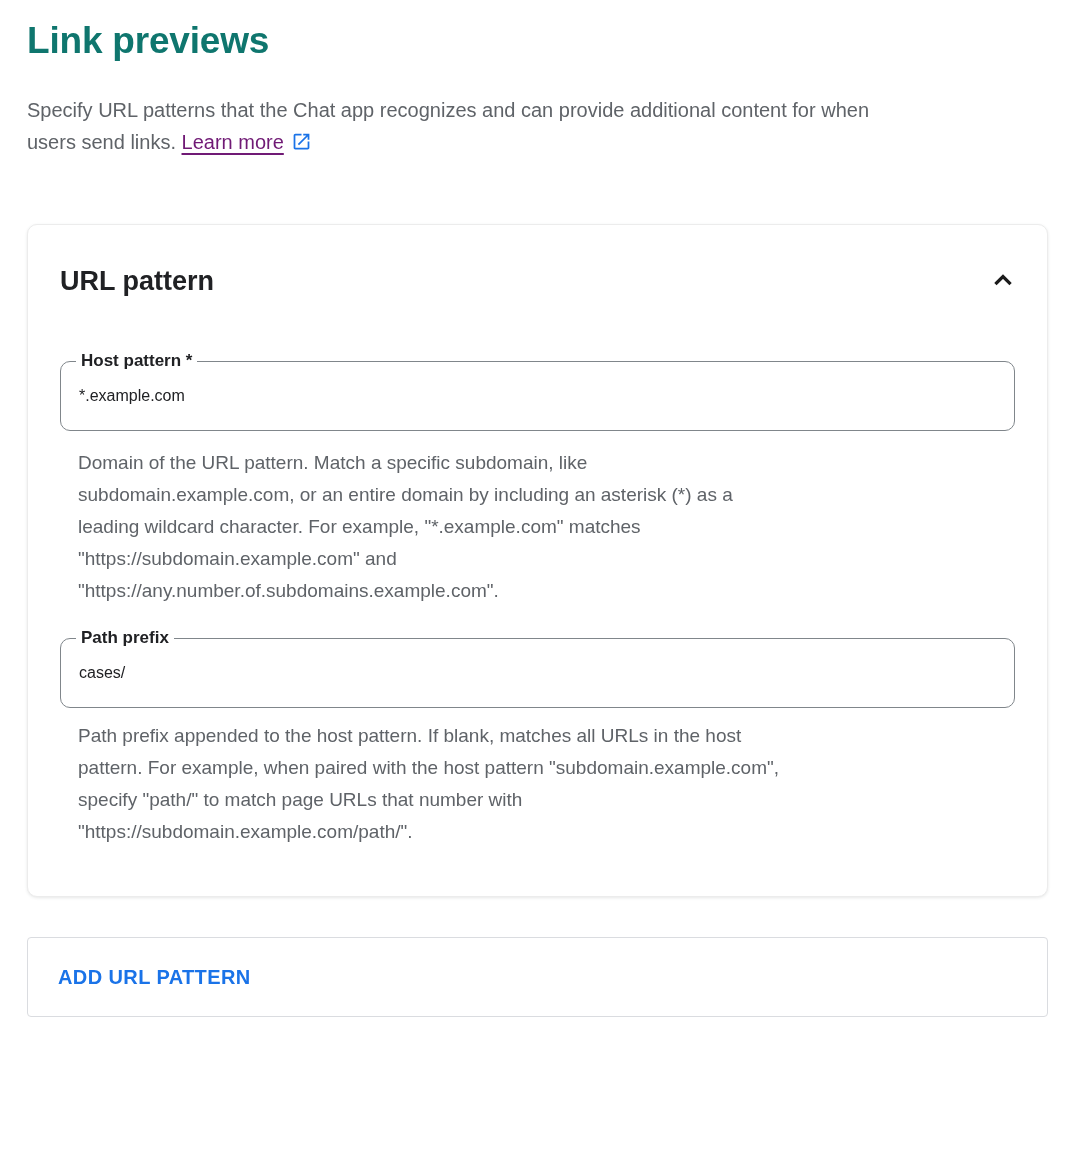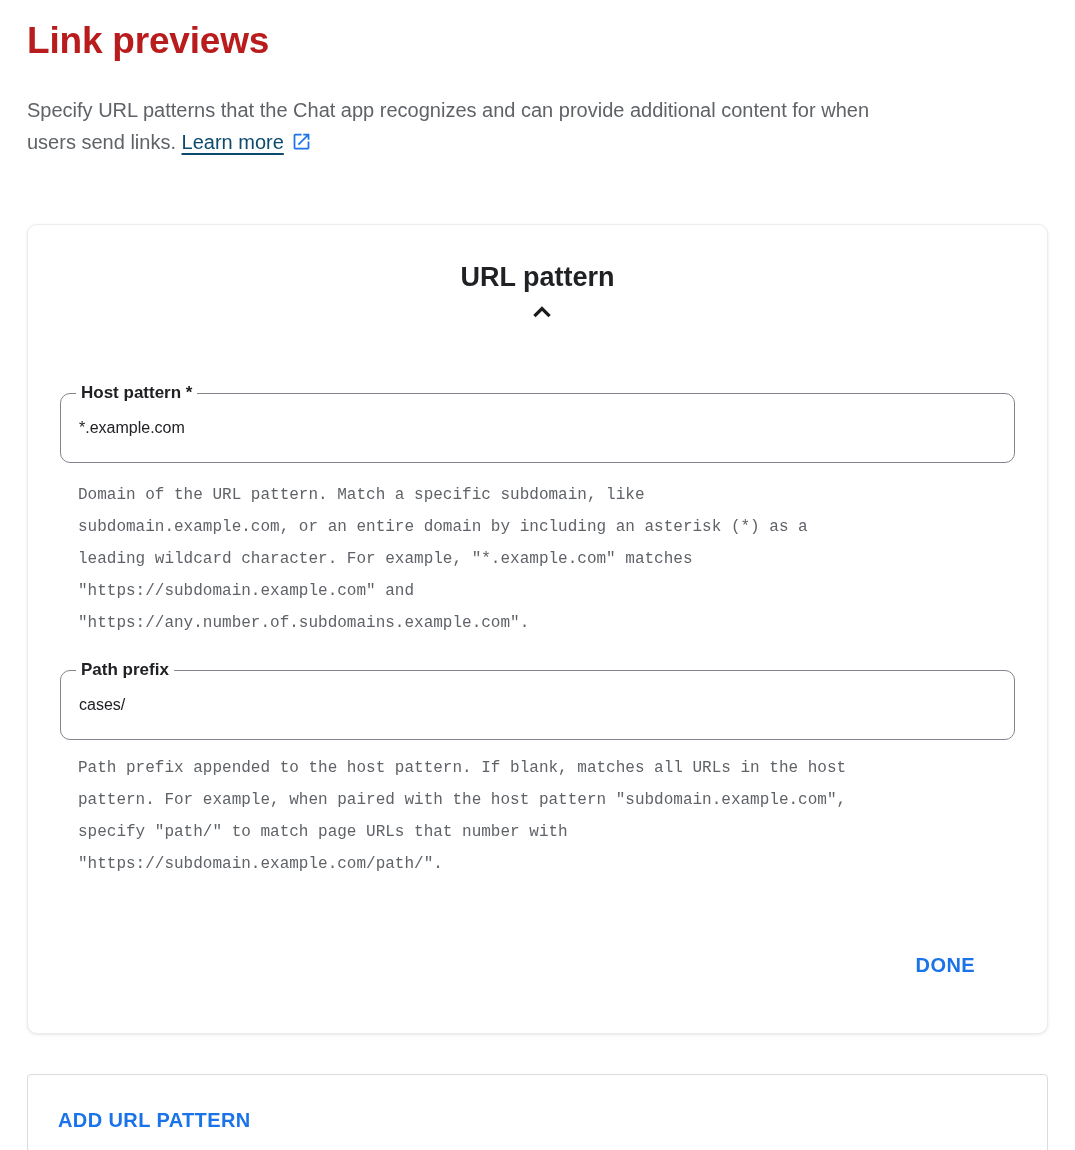--- a/index.html
+++ b/index.html
@@ -14,31 +14,31 @@
     overflow: hidden;
   }
   .content {
     padding: 0 27px;
   }
   .page-title {
     margin-top: 20px;
     font-size: 37px;
     font-weight: 700;
     letter-spacing: -0.2px;
-    color: #b91c1c;
+    color: #0f766e;
   }
   .page-description {
     margin-top: 32px;
     font-size: 20px;
     line-height: 32px;
     color: #5f6368;
   }
   .pre-line { white-space: pre-line; }
   .learn-more {
-    color: #0c4a6e;
+    color: #701a75;
     text-decoration: underline;
     text-underline-offset: 4px;
     text-decoration-thickness: 1.5px;
     cursor: pointer;
   }
   .ext-icon {
     display: inline-block;
     vertical-align: -3px;
     margin-left: 7px;
   }
@@ -49,21 +49,20 @@
     border: 1px solid #ececec;
     border-radius: 10px;
     box-shadow: 0 1px 3px rgba(60,64,67,0.12);
     background: #fff;
     padding: 36px 32px 48px 32px;
   }
   .card-header {
     display: flex;
     align-items: center;
     justify-content: space-between;
-    flex-direction: column;
   }
   .card-title {
     font-size: 27px;
     line-height: 32px;
     font-weight: 700;
     color: #202124;
   }
   .icon-button {
     width: 40px;
     height: 40px;
@@ -107,24 +106,23 @@
     outline: none;
     background: transparent;
     padding: 0 18px;
     font-family: "Liberation Sans", sans-serif;
     font-size: 16px;
     color: #202124;
   }
   .helper-text {
     margin-top: 16px;
     padding-left: 18px;
-    font-size: 16px;
+    font-size: 19px;
     line-height: 32px;
     color: #5f6368;
-    font-family: Liberation Mono, monospace;
   }
   .helper-text.second { margin-top: 12px; }
 
   
   .done-row {
     margin-top: 66px;
     display: flex;
     justify-content: flex-end;
   }
   .text-button {
@@ -137,21 +135,21 @@
     letter-spacing: 0.4px;
     padding: 8px 20px;
     border-radius: 4px;
     cursor: pointer;
   }
   .done-button { margin-right: 20px; }
 
   
   .add-card {
     margin-top: 40px;
-    height: 92px;
+    height: 80px;
     border: 1px solid #dadce0;
     border-radius: 4px;
     background: #fff;
     display: flex;
     align-items: center;
     padding-left: 10px;
   }
 </style>
 </head>
 <body>
@@ -192,23 +190,20 @@
       <div class="outlined-input">
         <label class="notch-label">Path prefix</label>
         <input type="text" value="cases/" style="">
       </div>
       <p class="helper-text second pre-line">Path prefix appended to the host pattern. If blank, matches all URLs in the host
 pattern. For example, when paired with the host pattern "subdomain.example.com",
 specify "path/" to match page URLs that number with
 "https://subdomain.example.com/path/".</p>
     </div>
 
-    <div class="done-row">
-      <button class="text-button done-button">DONE</button>
-    </div>
 
   </section>
 
   <section class="add-card">
     <button class="text-button">ADD URL PATTERN</button>
   </section>
 
 </div>
 
 </body></html>

